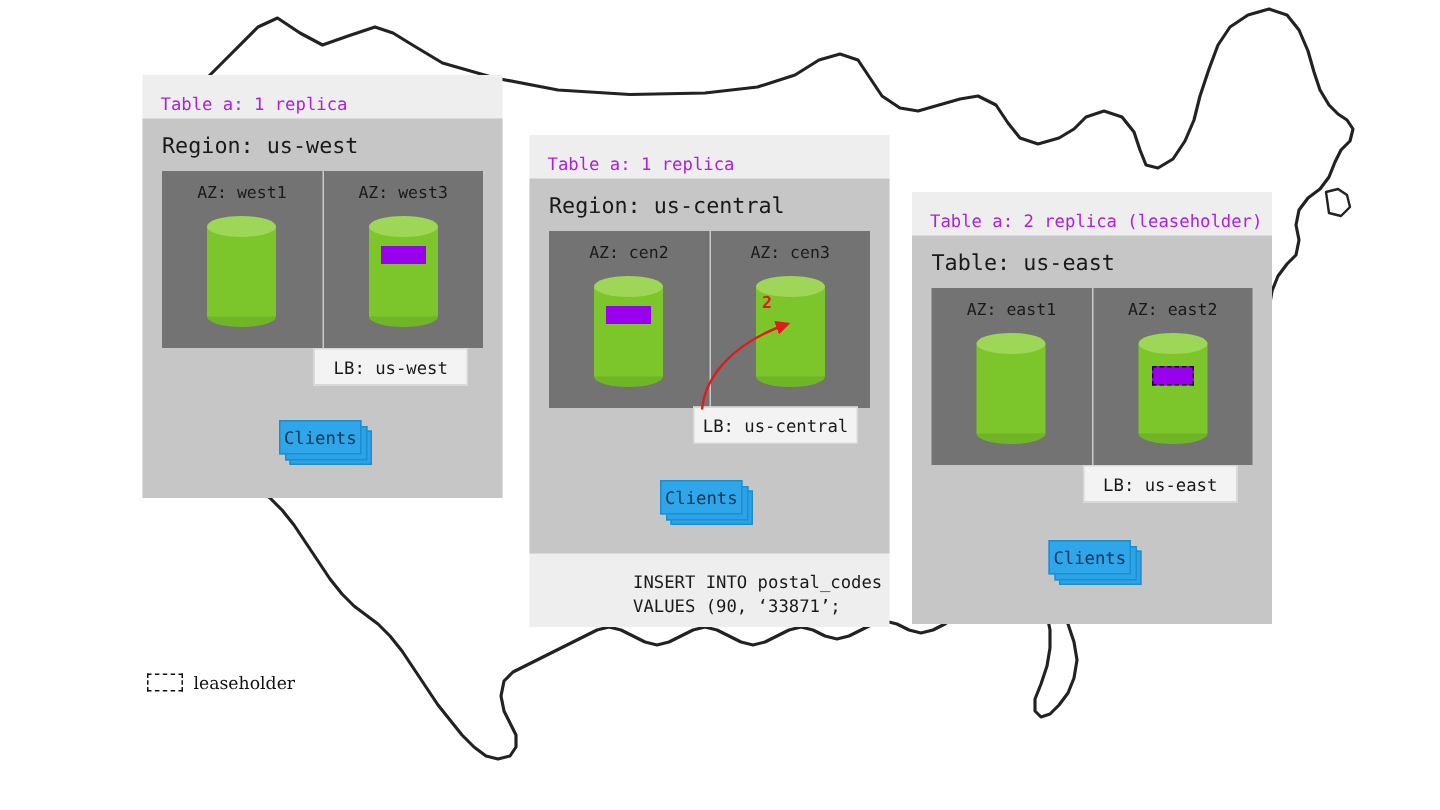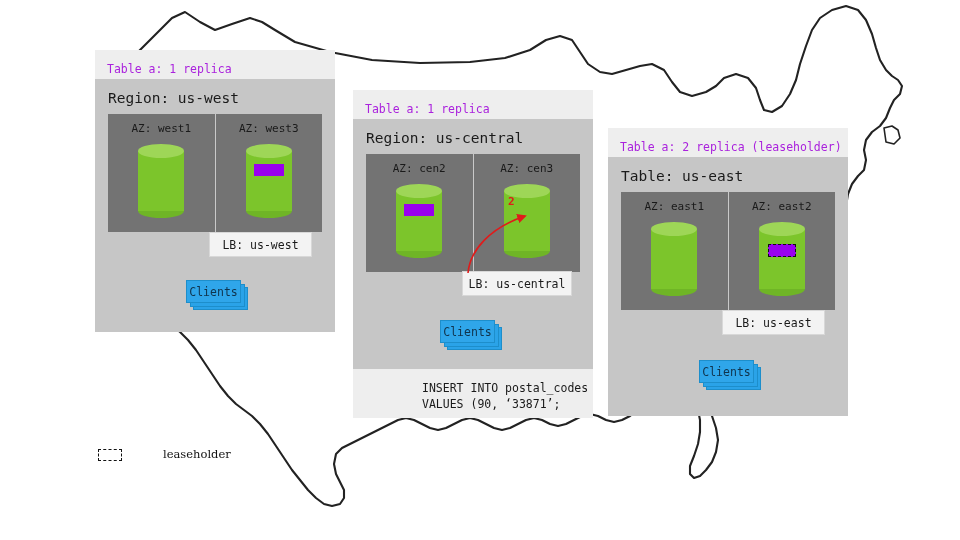--- a/index.html
+++ b/index.html
@@ -124,21 +124,21 @@
   .arrow-layer{position:absolute;left:0;top:0;width:960px;height:540px;pointer-events:none;}
   .arrow-num{
     position:absolute;
     color:#e01b1b;
     font-family:"DejaVu Sans Mono", monospace;
     font-size:11px;
     font-weight:bold;
     line-height:1;
   }
 
-  .legend{position:absolute;display:flex;align-items:center;gap:34px;}
+  .legend{position:absolute;display:flex;align-items:flex-end;}
   .legend .swatch{
     width:24px;height:12px;
     border:1.6px dashed #111111;
     box-sizing:border-box;
     background:transparent;
   }
   .legend .legend-text{
     margin-left:7px;
     font-family:"DejaVu Serif", serif;
     font-size:11.5px;

